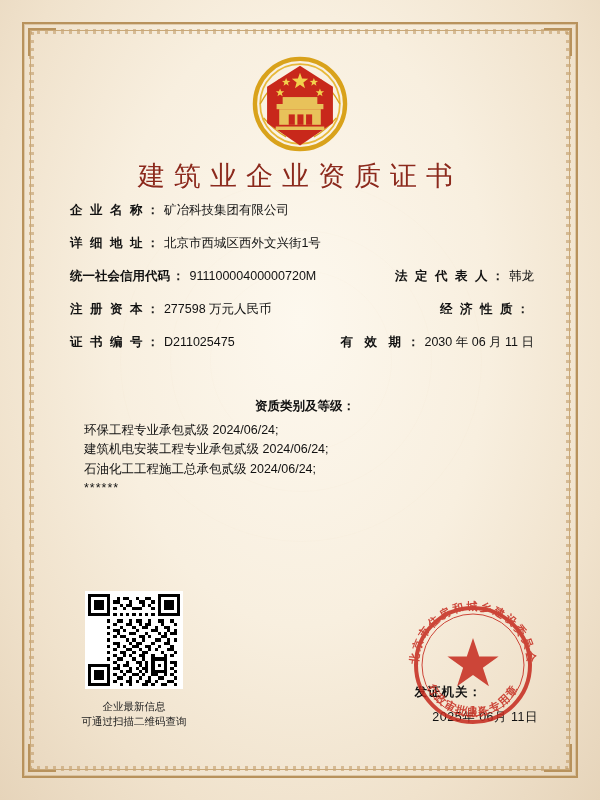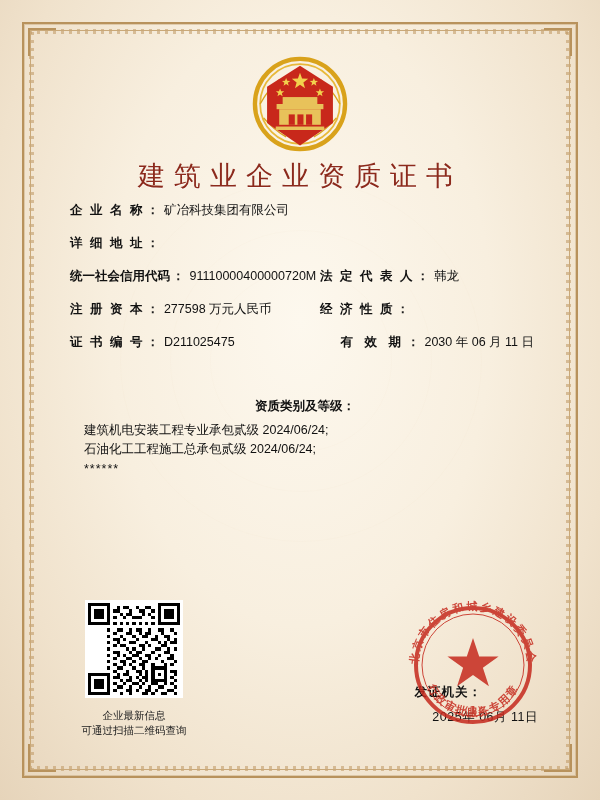--- a/index.html
+++ b/index.html
@@ -105,21 +105,21 @@
     font-size: 12.5px;
     color: #1d1d1d;
   }
   .row {
     display: flex;
     align-items: baseline;
     margin-bottom: 16px;
   }
   .cell { display: flex; align-items: baseline; }
   .cell.left { width: 250px; text-align: right; }
-  .cell.right { flex: 1; }
+  .cell.right { flex: 1; justify-content: flex-end; }
   .lbl {
     color: #111;
     font-weight: bold;
     font-size: 12.5px;
     white-space: nowrap;
   }
   .lbl.sp4 { letter-spacing: 4px; margin-left: 45px; }
   .lbl.sp2 { letter-spacing: 2px; }
   .colon { margin: 0 5px 0 2px; font-weight: bold; }
   .val {
@@ -139,21 +139,21 @@
   }
   #qual .qual-title { font-weight: bold; margin-bottom: 6px; text-align: center; }
   #qual ul { list-style: none; margin: 0; padding: 0 0 0 14px; }
   #qual li { line-height: 1.55; }
   #qual .stars { letter-spacing: 1px; }
 
   
   #qr-wrap {
     position: absolute;
     left: 78px;
-    bottom: 62px;
+    bottom: 71px;
     width: 112px;
     text-align: center;
   }
   #qr {
     width: 92px;
     height: 92px;
     margin: 0 auto 6px auto;
     background-color: #fff;
     padding: 3px;
     box-sizing: content-box;
@@ -258,20 +258,21 @@
         <span class="lbl sp2">企 业 名 称</span>
         <span class="colon">：</span>
         <span class="val">矿冶科技集团有限公司</span>
       </div>
     </div>
 
     <div class="row">
       <div class="cell left">
         <span class="lbl sp2">详 细 地 址</span>
         <span class="colon">：</span>
+        <span class="val">北京市西城区西外文兴街1号</span>
       </div>
     </div>
 
     <div class="row">
       <div class="cell left">
         <span class="lbl">统一社会信用代码</span>
         <span class="colon">：</span>
         <span class="val">91110000400000720M</span>
       </div>
       <div class="cell right">
@@ -304,20 +305,21 @@
         <span class="colon">：</span>
         <span class="val">2030 年 06 月 11 日</span>
       </div>
     </div>
 
   </div>
 
   <div id="qual">
     <div class="qual-title">资质类别及等级：</div>
     <ul>
+      <li>环保工程专业承包贰级 2024/06/24;</li>
       <li>建筑机电安装工程专业承包贰级 2024/06/24;</li>
       <li>石油化工工程施工总承包贰级 2024/06/24;</li>
       <li class="stars">******</li>
     </ul>
   </div>
 
   <div id="qr-wrap">
     <svg id="qr" viewBox="0 0 29 29" shape-rendering="crispEdges">
       <rect width="29" height="29" fill="#ffffff"></rect>
       <g fill="#000000">

